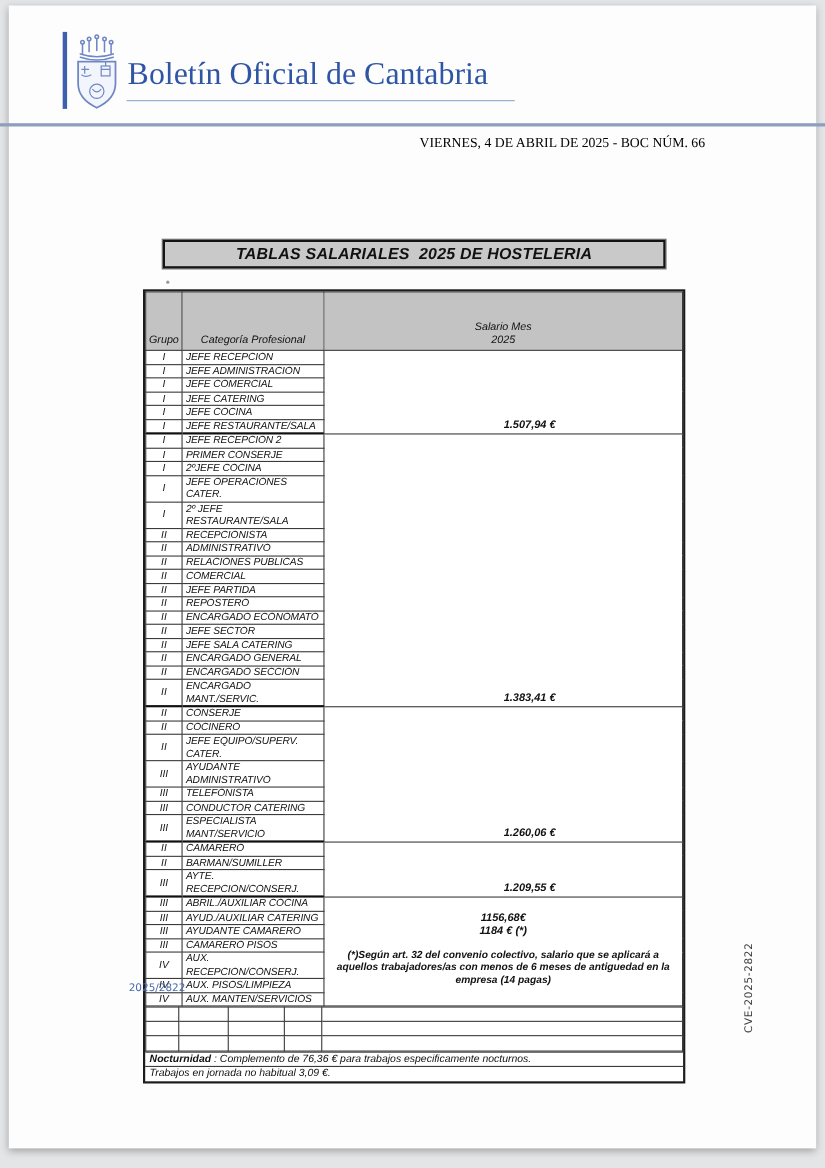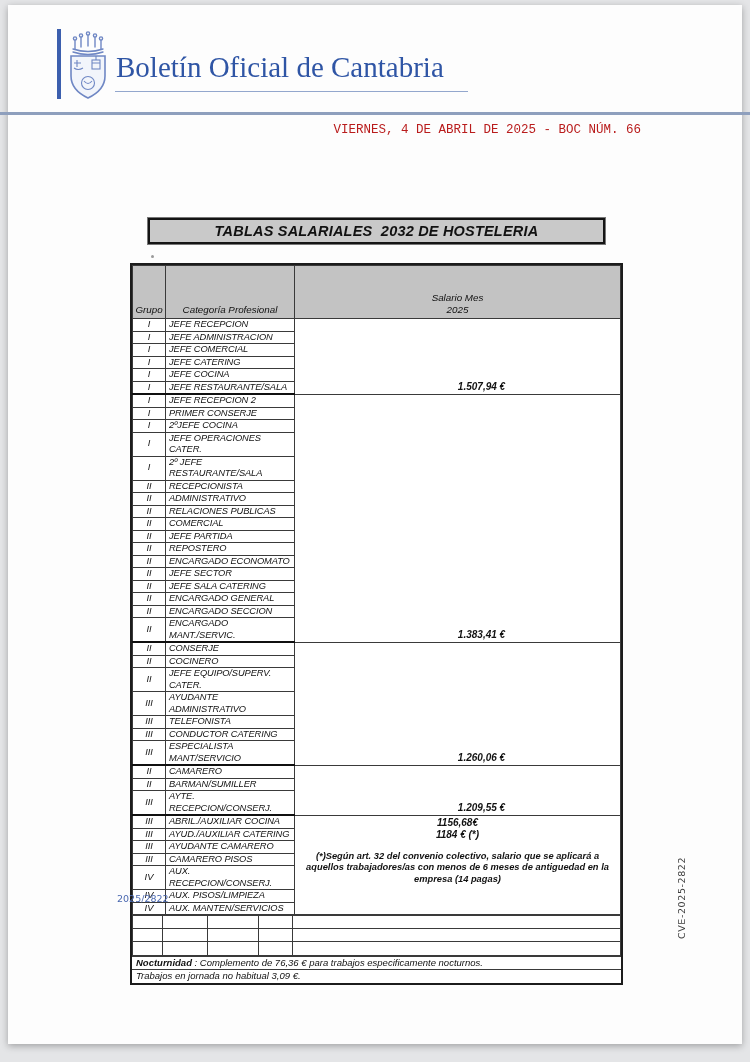--- a/index.html
+++ b/index.html
@@ -6,38 +6,38 @@
   body{width:750px;height:1062px;background:#d9dadc;font-family:"Liberation Sans",sans-serif;}
   .page{position:relative;width:750px;height:1062px;background:#e4e5e7;overflow:hidden;}
   .sheet{position:absolute;left:8px;top:5px;right:8px;bottom:18px;background:#fdfdfd;box-shadow:0 2px 7px rgba(0,0,0,.3);}
 
   
   .mast-bar{position:absolute;left:57px;top:29px;width:4px;height:70px;background:#3c5fae;}
   .crest{position:absolute;left:65px;top:30px;width:46px;height:70px;}
   .mast-title{position:absolute;left:116px;top:51px;font-family:"Liberation Serif",serif;font-size:29px;color:#2f55a5;white-space:pre;}
   .mast-rule{position:absolute;left:115px;top:91px;width:353px;height:1px;background:#93a7cd;}
   .head-rule{position:absolute;left:0;top:112px;width:750px;height:3px;background:#8e9fbd;}
-  .dateline{position:absolute;top:123px;right:109px;font-family:Liberation Mono, monospace;font-size:12.5px;color:#b91c1c;}
+  .dateline{position:absolute;top:123px;right:109px;font-family:Liberation Serif, serif;font-size:12.5px;color:#000000;}
 
   
   .doc-title{position:absolute;left:148px;top:218px;width:453px;height:22px;background:#c9c9c9;border:2px solid #141414;box-shadow:0 0 0 1px #777;
              display:flex;align-items:center;justify-content:center;font-size:14.5px;font-weight:bold;font-style:italic;color:#111;white-space:pre;letter-spacing:.2px;}
   .artifact-dot{position:absolute;left:151px;top:255px;width:3px;height:3px;background:#9a9a9a;border-radius:50%;}
 
   
   .tbl-wrap{position:absolute;left:130px;top:263px;width:489px;border:2px solid #1c1c1c;background:#fff;}
   table{border-collapse:collapse;width:100%;table-layout:fixed;}
   td,th{border:1px solid #3a3a3a;padding:0;font-style:italic;color:#111;overflow:hidden;}
   thead th{background:#c3c3c3;font-weight:normal;font-size:9.8px;vertical-align:bottom;text-align:center;padding-bottom:2px;height:50px;line-height:12px;}
   tbody td{height:11.5px;font-size:9.3px;line-height:11.5px;}
   td.grupo{text-align:center;}
   td.cat{text-align:left;padding-left:3px;letter-spacing:-0.1px;}
   td.salary{text-align:center;font-weight:bold;font-size:10px;}
   td.salary.bottom{vertical-align:bottom;padding-bottom:1px;padding-left:48px;}
-  td.salary.top{vertical-align:top;padding-top:1px;}
+  td.salary.top{vertical-align:top;padding-top:13px;}
   tr.tier-end td{border-bottom:2px solid #101010;}
   .sal-line{line-height:12.5px;}
   .sal-note{margin-top:9px;font-size:9.3px;line-height:11.5px;padding:0 8px;font-weight:bold;}
   .filler td{height:12.2px;}
   .note-row{border-top:1px solid #3a3a3a;font-size:9.5px;font-style:italic;line-height:12.5px;padding-left:4px;color:#111;}
   .note-row b{font-weight:bold;}
 
   
   .refnum{position:absolute;left:117px;top:893px;font-size:9.5px;color:#4a68b0;font-family:"DejaVu Sans",sans-serif;}
   .cve{position:absolute;left:676px;top:847px;height:102px;width:14px;writing-mode:vertical-rl;transform:rotate(180deg);
@@ -76,21 +76,21 @@
       <circle cx="23" cy="53" r="6.5"></circle>
       <path d="M19 51 Q23 56 27 51"></path>
     </g>
   </svg>
   <div class="mast-title">Boletín Oficial de Cantabria</div>
   <div class="mast-rule"></div>
   <div class="head-rule"></div>
 
   <div class="dateline">VIERNES, 4 DE ABRIL DE 2025 - BOC NÚM. 66</div>
 
-  <div class="doc-title">TABLAS SALARIALES  2032 DE HOSTELERIA</div>
+  <div class="doc-title">TABLAS SALARIALES  2025 DE HOSTELERIA</div>
   <div class="artifact-dot"></div>
 
   <div class="tbl-wrap">
     <table>
       <colgroup>
           <col style="width:33px">
           <col style="width:129px">
           <col>
         </colgroup>
       <thead>

